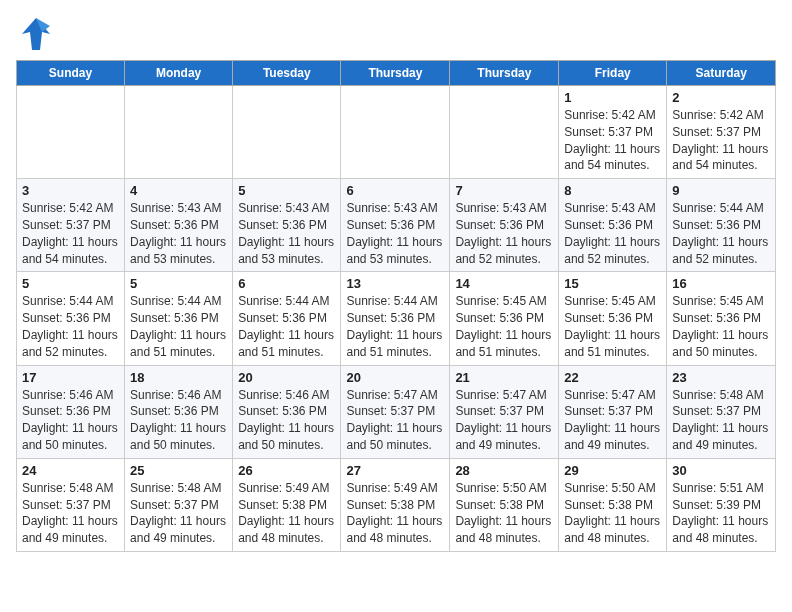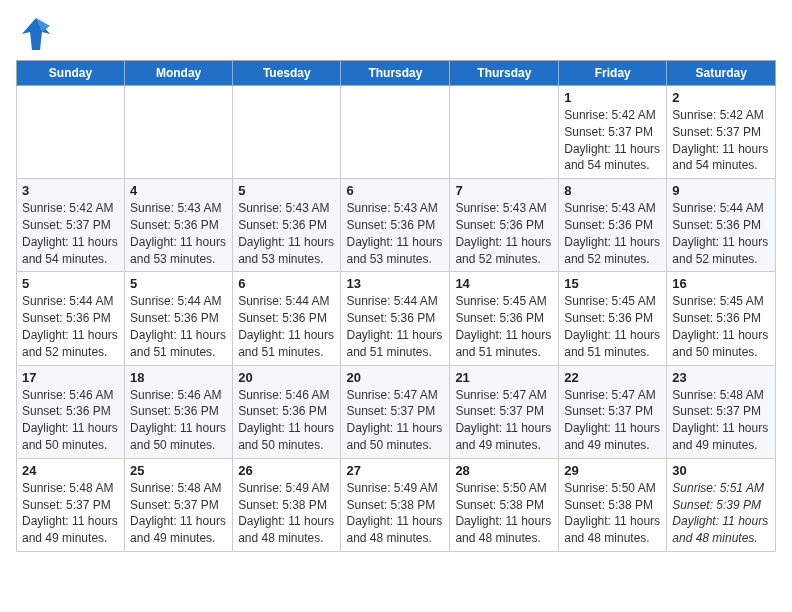--- a/index.html
+++ b/index.html
@@ -297,19 +297,19 @@
 Daylight: 11 hours and 48 minutes.</div>
         </td>
         <td>
           <span class="day-num">29</span>
           <div class="day-info" style="white-space: pre-line;">Sunrise: 5:50 AM
 Sunset: 5:38 PM
 Daylight: 11 hours and 48 minutes.</div>
         </td>
         <td>
           <span class="day-num">30</span>
-          <div class="day-info" style="white-space: pre-line; font-style: italic;">Sunrise: 5:51 AM
+          <div class="day-info" style="white-space: pre-line;">Sunrise: 5:51 AM
 Sunset: 5:39 PM
 Daylight: 11 hours and 48 minutes.</div>
         </td>
       </tr>
     </tbody>
 </table>
 
 </body></html>

